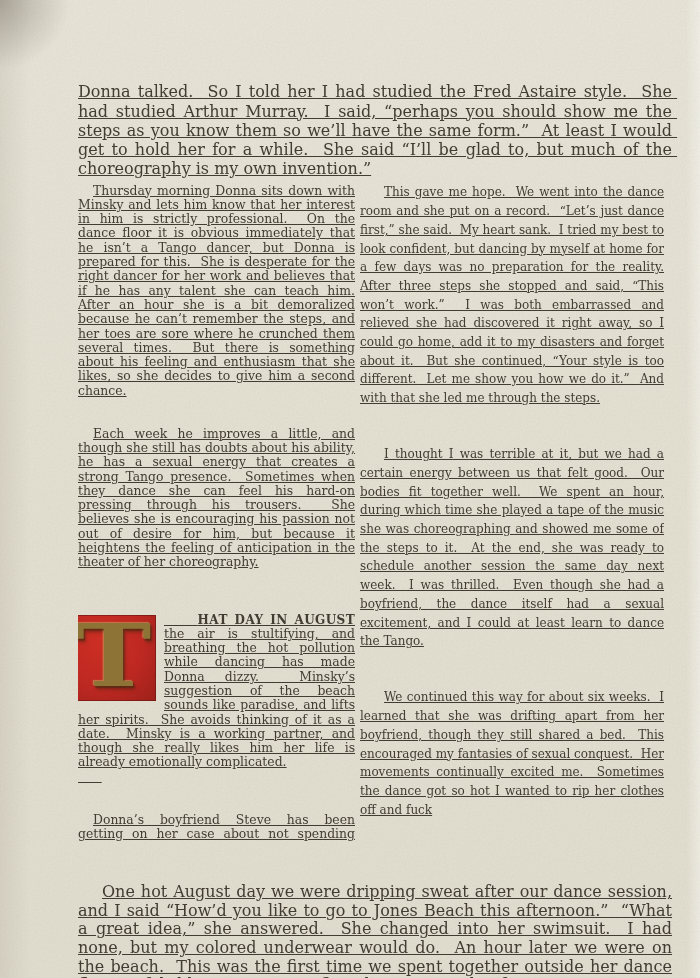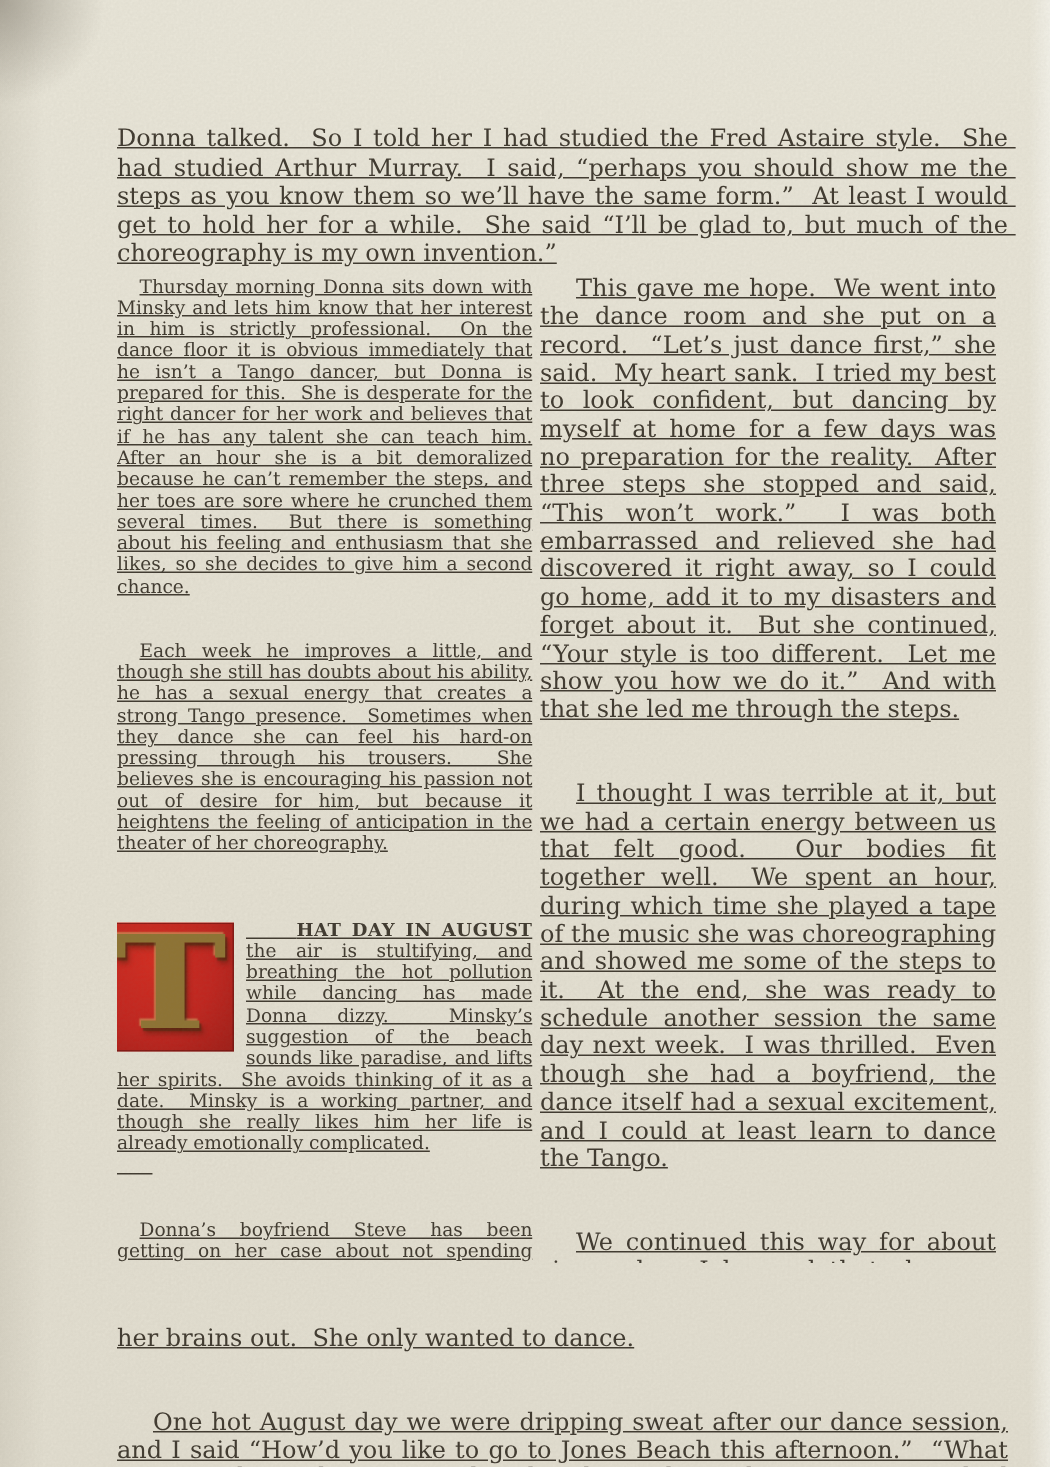--- a/index.html
+++ b/index.html
@@ -57,21 +57,21 @@
     overflow: hidden;
   }
   .col-left {
     width: 277px;
     padding-top: 9px;
     font-size: 12.4px;
     line-height: 14.3px;
   }
   .col-right {
     width: 304px;
-    font-size: 16px;
+    font-size: 12px;
     line-height: 18.7px;
   }
   .col-left p.indent { text-indent: 15px; }
   .col-right p.indent { text-indent: 24px; }
   .dropcap-para { text-indent: 0; }
   .capbox {
     float: left;
     width: 85px;
     height: 86px;
     margin: 2px 8px 2px -7px;
@@ -131,21 +131,20 @@
       
     </div>
     <div class="col col-right">
       <p class="indent">This gave me hope.  We went into the dance room and she put on a record.  “Let’s just dance first,” she said.  My heart sank.  I tried my best to look confident, but dancing by myself at home for a few days was no preparation for the reality.  After three steps she stopped and said, “This won’t work.”  I was both embarrassed and relieved she had discovered it right away, so I could go home, add it to my disasters and forget about it.  But she continued, “Your style is too different.  Let me show you how we do it.”  And with that she led me through the steps.</p>
       <p class="indent">I thought I was terrible at it, but we had a certain energy between us that felt good.  Our bodies fit together well.  We spent an hour, during which time she played a tape of the music she was choreographing and showed me some of the steps to it.  At the end, she was ready to schedule another session the same day next week.  I was thrilled.  Even though she had a boyfriend, the dance itself had a sexual excitement, and I could at least learn to dance the Tango.</p>
       <p class="indent">We continued this way for about six weeks.  I learned that she was drifting apart from her boyfriend, though they still shared a bed.  This encouraged my fantasies of sexual conquest.  Her movements continually excited me.  Sometimes the dance got so hot I wanted to rip her clothes off and fuck</p>
     </div>
   </div>
 
   <div class="block bottom-block">
-    <p>her brains out.  She only wanted to dance.</p>
     <p class="indent">One hot August day we were dripping sweat after our dance session, and I said “How’d you like to go to Jones Beach this afternoon.”  “What a great idea,” she answered.  She changed into her swimsuit.  I had none, but my colored underwear would do.  An hour later we were on the beach.  This was the first time we spent together outside her dance floor.  I felt like I was on my first date.  A couple of times I put my arm around her shoulder.</p>
   </div>
 
   <svg class="grain" width="700" height="978" xmlns="http://www.w3.org/2000/svg">
     <filter id="paperNoise">
       <feTurbulence type="fractalNoise" baseFrequency="0.55" numOctaves="2" stitchTiles="stitch"></feTurbulence>
       <feColorMatrix type="matrix" values="0 0 0 0 0.25  0 0 0 0 0.23  0 0 0 0 0.18  0.55 0.55 0.55 0 0"></feColorMatrix>
     </filter>
     <rect width="700" height="978" filter="url(#paperNoise)" opacity="0.10"></rect>
   </svg>

